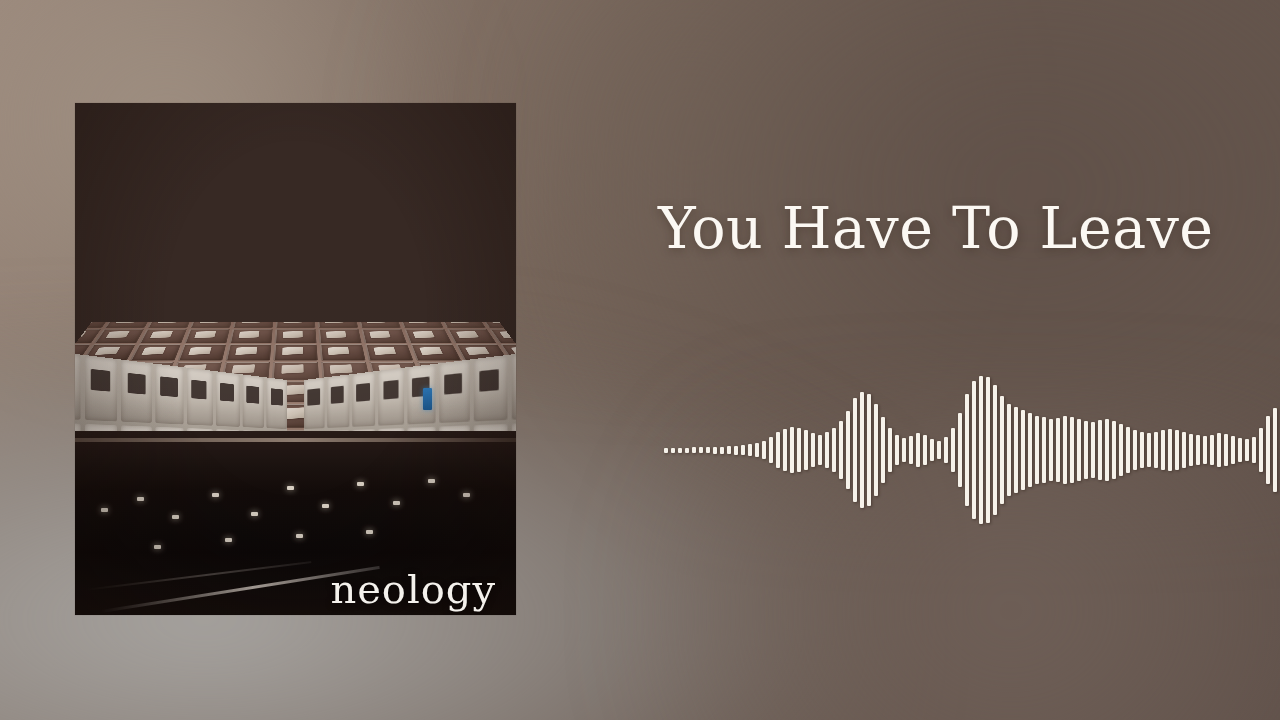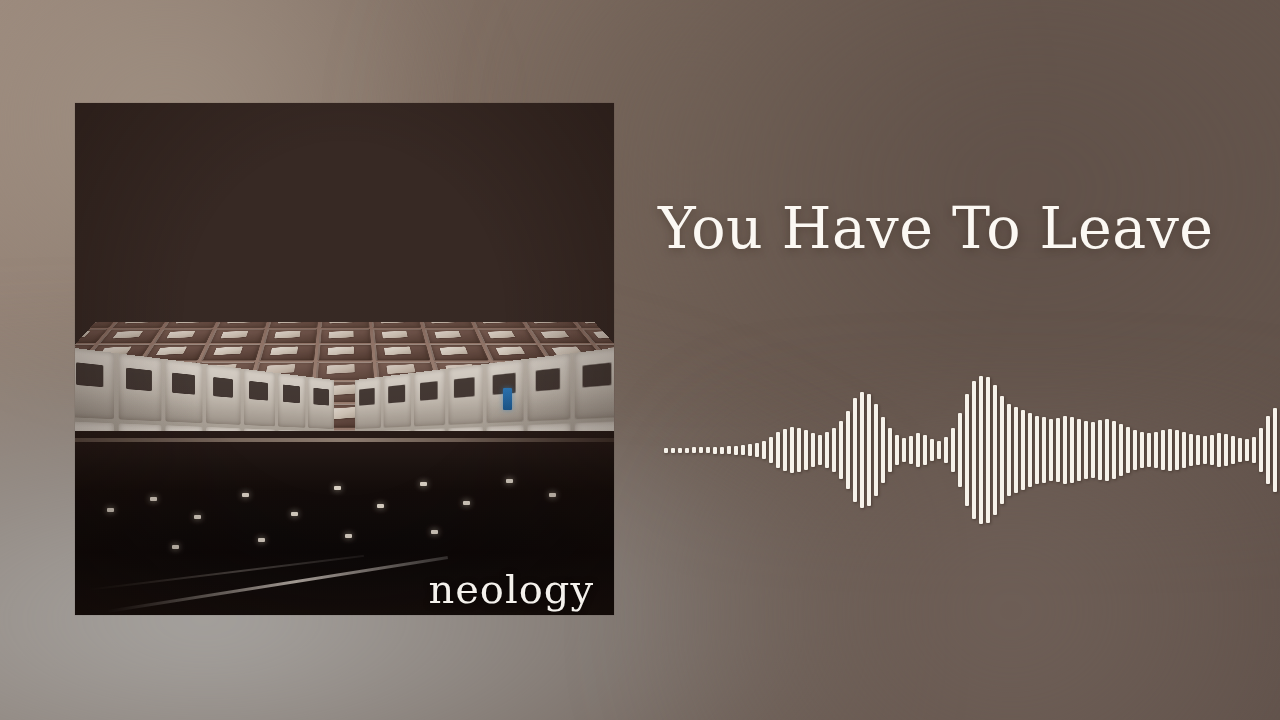--- a/index.html
+++ b/index.html
@@ -72,21 +72,21 @@
     height: 72%;
     background: radial-gradient(ellipse at 50% 40%, rgba(112,97,89,0.85) 0%, rgba(112,97,89,0) 76%);
     filter: blur(42px);
   }
 
   
   #album-art {
     position: absolute;
     left: 75px;
     top: 103px;
-    width: 539px;
+    width: 441px;
     height: 512px;
     overflow: hidden;
     background: #3a2c27;
     box-shadow: 0 0 1px rgba(0,0,0,0.25);
   }
   .art-layer { position: absolute; inset: 0; }
 
   
   .ceiling {
     position: absolute;

